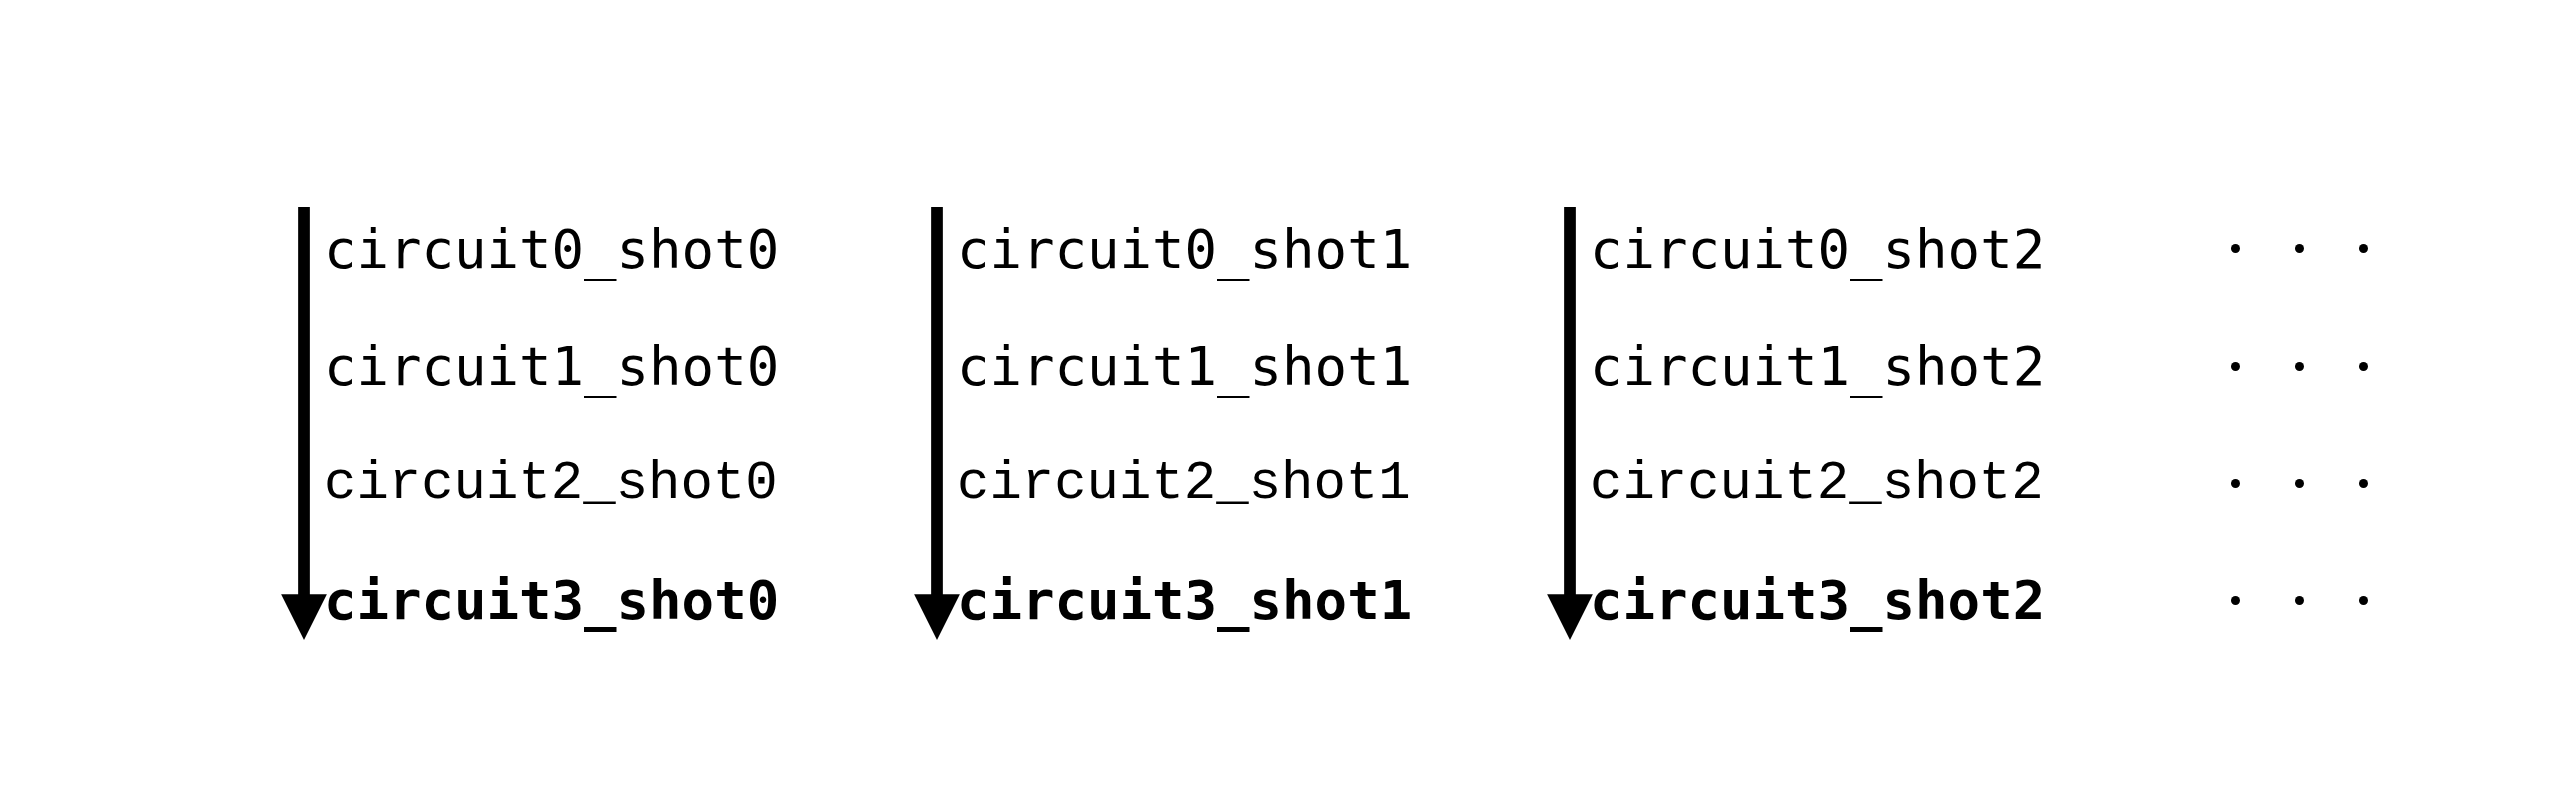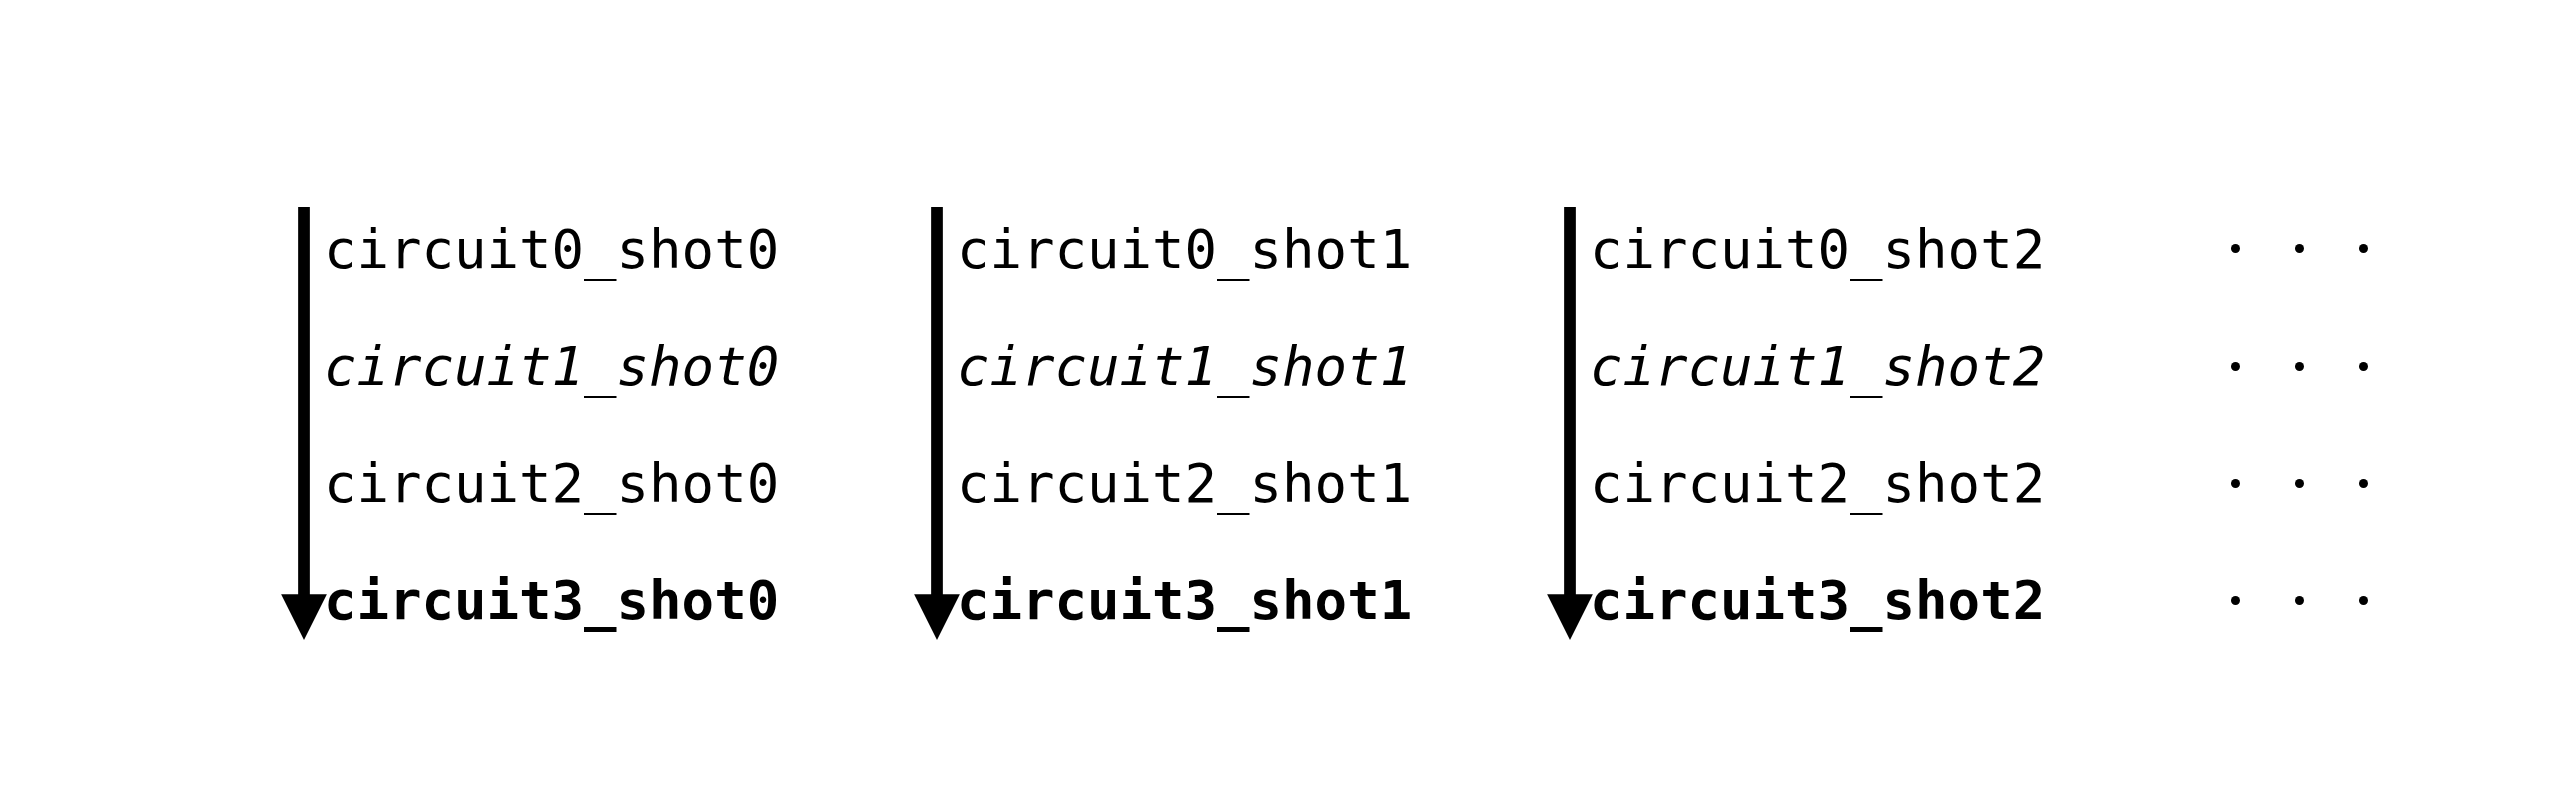--- a/index.html
+++ b/index.html
@@ -47,22 +47,22 @@
     left: 0;
     white-space: pre;
     font-family: "DejaVu Sans Mono", "Liberation Mono", monospace;
     font-size: 54px;
     line-height: 54px;
     font-weight: 400;
     color: #000000;
     letter-spacing: 0;
   }
   .label.r0 { top: 223px; }
-  .label.r1 { top: 340px; font-style: italic; }
-  .label.r2 { top: 457px; }
+  .label.r1 { top: 340px; }
+  .label.r2 { top: 457px; font-family: Liberation Mono, monospace; }
   .label.r3 { top: 574px; font-weight: bold; }
 
   
   .ellipsis-col {
     position: absolute;
     top: 0;
   }
   .ellipsis-row {
     position: absolute;
     left: 0;

